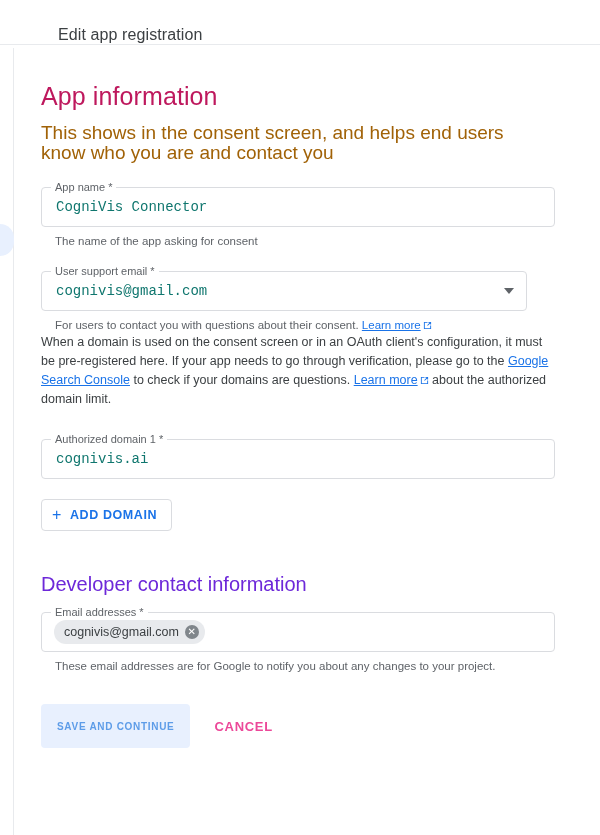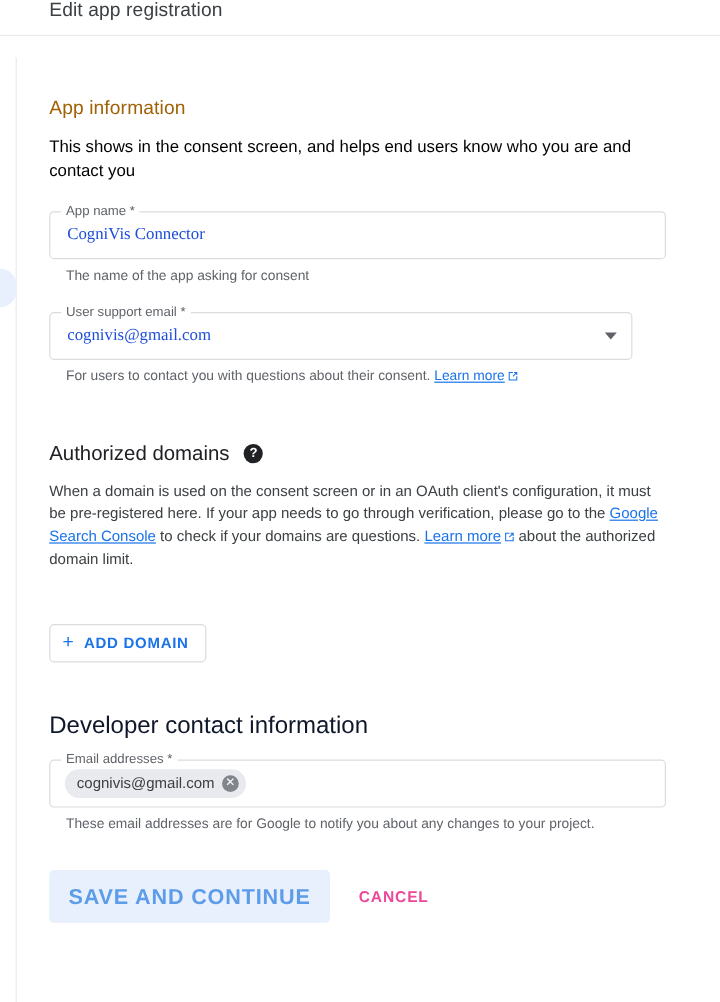--- a/index.html
+++ b/index.html
@@ -13,24 +13,24 @@
   }
   .page {
     position: relative;
     width: 600px;
     height: 835px;
     background: #fff;
   }
 
   
   .header {
-    height: 30px;
+    height: 45px;
     display: flex;
-    align-items: flex-start;
-    padding-left: 41px;
+    align-items: flex-end;
+    padding-left: 58px;
     border-bottom: 1px solid #e8eaed;
     background: #fff;
   }
   .header-title {
     font-size: 16px;
     color: #3c4043;
     letter-spacing: 0.1px;
   }
 
   
@@ -57,30 +57,30 @@
     width: 585px;
     height: 787px;
     padding: 0 0 0 0;
     background: #fff;
   }
   .inner {
     padding: 34px 28px 0 26px;
   }
 
   h2.section-title {
-    font-size: 16px;
+    font-size: 25px;
     font-weight: 400;
-    color: #a16207;
+    color: #be185d;
     margin: 0 0 12px 0;
     letter-spacing: 0.1px;
   }
   .desc {
-    font-size: 14px;
+    font-size: 19px;
     line-height: 20px;
-    color: #000000;
+    color: #a16207;
     margin: 0 0 24px 0;
     max-width: 500px;
   }
 
   
   .field {
     position: relative;
     margin-bottom: 6px;
   }
   .field .box {
@@ -102,22 +102,22 @@
     font-size: 11px;
     color: #5f6368;
     line-height: 13px;
     white-space: nowrap;
   }
   .field input[type=text] {
     border: 0;
     outline: 0;
     width: 100%;
     font-size: 14px;
-    color: #1d4ed8;
-    font-family: Liberation Serif, serif;
+    color: #0f766e;
+    font-family: Liberation Mono, monospace;
     background: transparent;
   }
   .helper {
     font-size: 11.5px;
     color: #5f6368;
     margin: 5px 0 0 14px;
     line-height: 16px;
   }
   .helper a {
     color: #1a73e8;
@@ -200,21 +200,21 @@
     font-size: 16px;
     font-weight: 400;
     line-height: 14px;
   }
 
   
   h2.dev-title {
     font-size: 20px;
     font-weight: 400;
     margin: 42px 0 16px 0;
-    color: #0f172a;
+    color: #6d28d9;
   }
   .chip {
     display: inline-flex;
     align-items: center;
     gap: 6px;
     height: 24px;
     padding: 0 6px 0 10px;
     border-radius: 12px;
     background: #e8eaed;
     font-size: 12.5px;
@@ -238,21 +238,21 @@
     gap: 16px;
     margin: 30px 0 0 0;
   }
   .btn-primary {
     background: #e8f0fe;
     color: #5d9ce8;
     border: 0;
     border-radius: 4px;
     height: 44px;
     padding: 0 16px;
-    font-size: 18px;
+    font-size: 10px;
     font-weight: 700;
     letter-spacing: 0.7px;
     cursor: pointer;
     font-family: "Liberation Sans", sans-serif;
   }
   .btn-text {
     background: transparent;
     border: 0;
     color: #ec4899;
     font-size: 13px;
@@ -301,31 +301,33 @@
       </div>
       <div class="helper">
         <span>For users to contact you with questions about their consent.</span>
         <a href="#">Learn more</a><span class="ext-icon"><svg width="9" height="9" viewBox="0 0 10 10">
               <path d="M2 1h3v1H2v6h6V5h1v4H1V1z" fill="#1a73e8"></path>
               <path d="M6 1h3v3H8V2.7L5.3 5.4 4.6 4.7 7.3 2H6z" fill="#1a73e8"></path>
             </svg></span>
       </div>
 
       
-      <div class="ad-head">
-        <h3>Authorized domains</h3>
-        <span class="help-icon">?</span>
-      </div>
       <p class="ad-desc">
         <span>When a domain is used on the consent screen or in an OAuth client's configuration, it must be pre-registered here. If your app needs to go through verification, please go to the </span><a href="#">Google Search Console</a><span> to check if your domains are questions. </span><a href="#">Learn more</a><span class="ext-icon"><svg width="9" height="9" viewBox="0 0 10 10">
               <path d="M2 1h3v1H2v6h6V5h1v4H1V1z" fill="#1a73e8"></path>
               <path d="M6 1h3v3H8V2.7L5.3 5.4 4.6 4.7 7.3 2H6z" fill="#1a73e8"></path>
             </svg></span><span> about the authorized domain limit.</span>
       </p>
 
+      <div class="field w-domain">
+        <div class="box">
+          <span class="legend">Authorized domain 1 *</span>
+          <input type="text" value="cognivis.ai" style="">
+        </div>
+      </div>
 
       <button class="add-domain">
         <span class="plus">+</span>
         <span>ADD DOMAIN</span>
       </button>
 
       
       <h2 class="dev-title">Developer contact information</h2>
 
       <div class="field w-contact">

